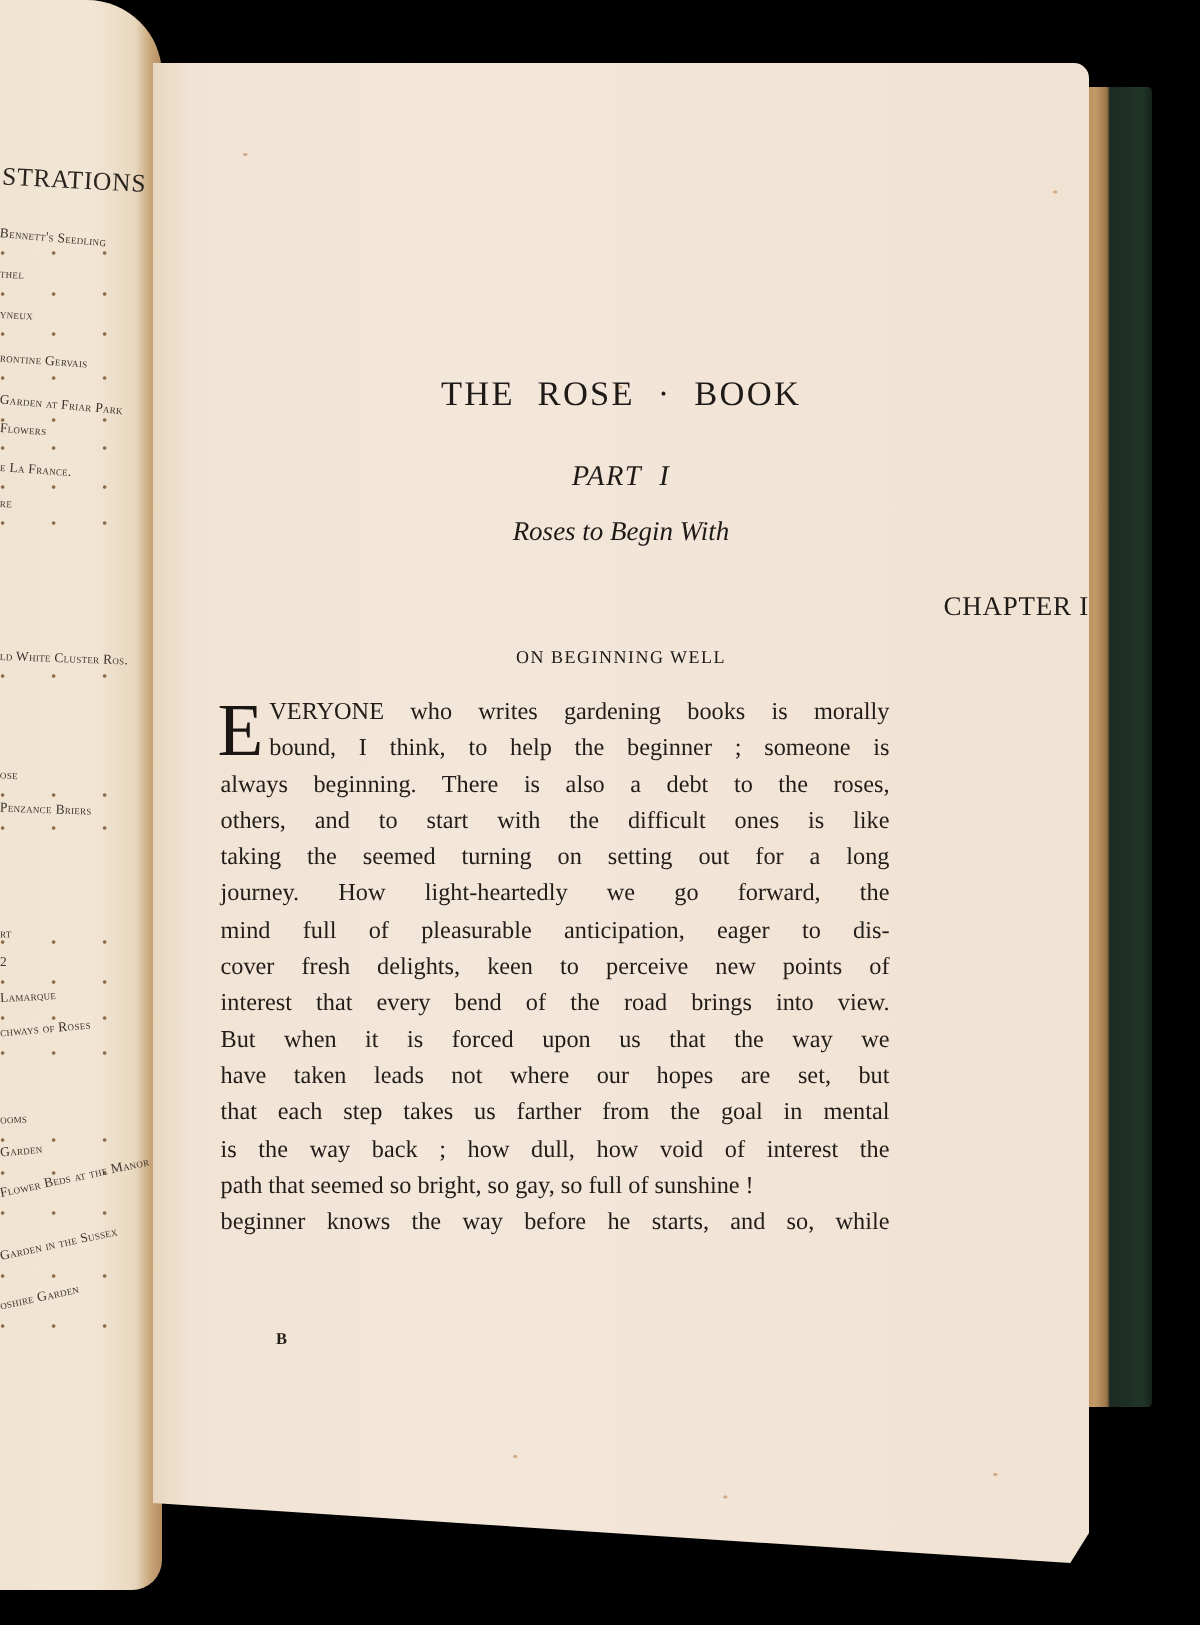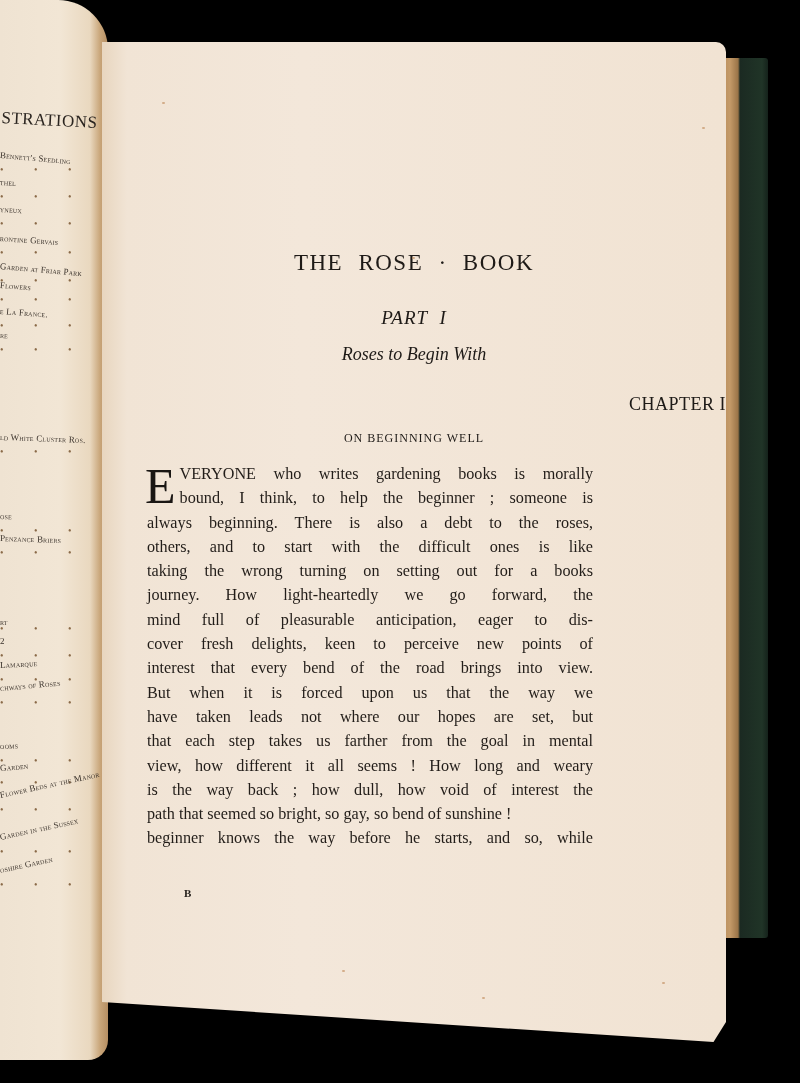--- a/index.html
+++ b/index.html
@@ -133,31 +133,30 @@
     <div class="part-subtitle">Roses to Begin With</div>
     <div class="chapter-title">CHAPTER I</div>
     <div class="chapter-subtitle">ON BEGINNING WELL</div>
 
     <div class="body-text">
       <span class="drop-cap">E</span>
       <span class="body-line">VERYONE who writes gardening books is morally</span>
       <span class="body-line">bound, I think, to help the beginner ; someone is</span>
       <span class="body-line">always beginning.  There is also a debt to the roses,</span>
       <span class="body-line">others, and to start with the difficult ones is like</span>
-      <span class="body-line">taking the wrong turning on setting out for a books</span>
+      <span class="body-line">taking the seemed turning on setting out for a long</span>
       <span class="body-line">journey.  How light-heartedly we go forward, the</span>
       <span class="body-line">mind full of pleasurable anticipation, eager to dis-</span>
       <span class="body-line">cover fresh delights, keen to perceive new points of</span>
       <span class="body-line">interest that every bend of the road brings into view.</span>
       <span class="body-line">But when it is forced upon us that the way we</span>
       <span class="body-line">have taken leads not where our hopes are set, but</span>
       <span class="body-line">that each step takes us farther from the goal in mental</span>
-      <span class="body-line">view, how different it all seems !  How long and weary</span>
       <span class="body-line">is the way back ; how dull, how void of interest the</span>
-      <span class="body-line last">path that seemed so bright, so gay, so bend of sunshine !</span>
+      <span class="body-line last">path that seemed so bright, so gay, so full of sunshine !</span>
       <span class="body-line">beginner knows the way before he starts, and so, while</span>
     </div>
 
     <div class="signature">B</div>
 
     <div class="speck" style="left:60px;top:60px;"></div>
     <div class="speck" style="left:310px;top:215px;"></div>
     <div class="speck" style="left:240px;top:928px;"></div>
     <div class="speck" style="left:380px;top:955px;"></div>
     <div class="speck" style="left:560px;top:940px;"></div>

